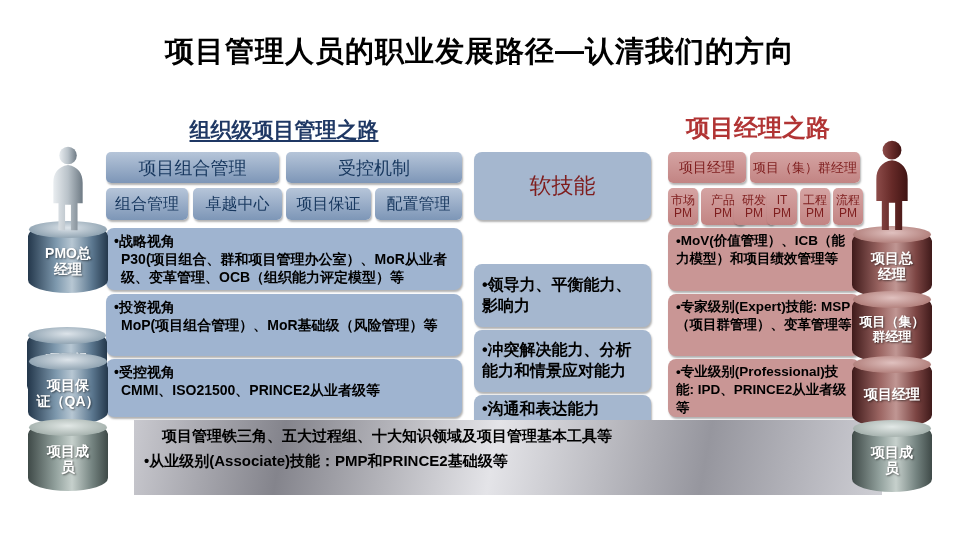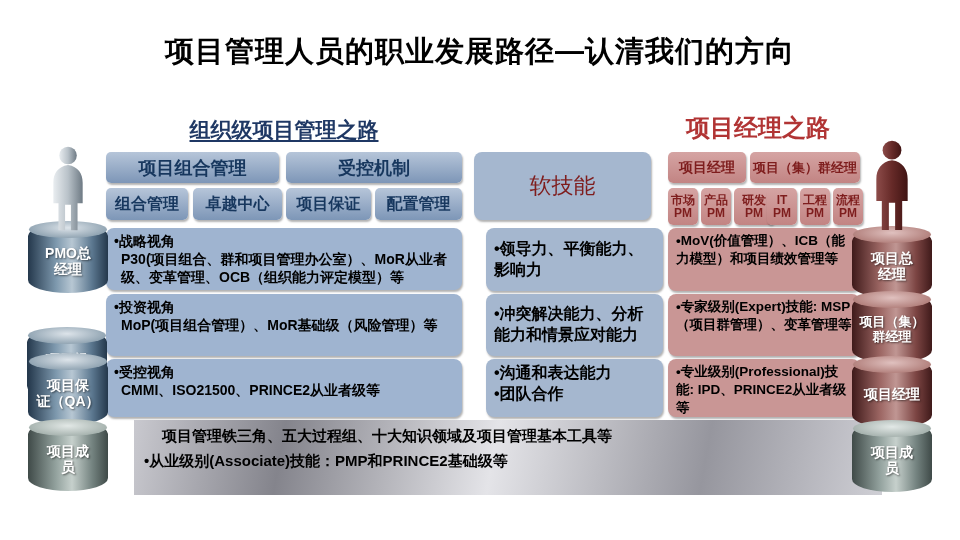--- a/index.html
+++ b/index.html
@@ -6,38 +6,38 @@
   .slide{position:relative;width:960px;height:540px;background:#ffffff;overflow:hidden;
          font-family:"Liberation Sans",sans-serif;}
   .title{position:absolute;top:32px;left:0;width:100%;text-align:center;
          font-size:29px;font-weight:bold;color:#000;letter-spacing:1px;}
   .hdr-left{position:absolute;top:116px;left:100px;width:368px;text-align:center;
             font-size:21px;font-weight:bold;color:#1F3864;
             text-decoration:underline;text-underline-offset:3px;}
   .hdr-right{position:absolute;top:112px;left:652px;width:212px;text-align:center;
              font-size:24px;font-weight:bold;color:#B13434;}
   .btn{position:absolute;display:flex;align-items:center;justify-content:center;
-       border-radius:5px;font-weight:bold;box-shadow:1px 2px 2px rgba(0,0,0,.3);
+       border-radius:5px;font-weight:normal;box-shadow:1px 2px 2px rgba(0,0,0,.3);
        box-sizing:border-box;text-align:center;}
   .btn-blue{background:linear-gradient(180deg,#b6c5d9,#7d96b7);color:#17375E;}
   .btn-pink{background:linear-gradient(180deg,#d5a4a3,#c28483);color:#7E1D1D;}
   .btn-2l{flex-direction:column;line-height:1.05;}
   .soft-hdr{position:absolute;left:474px;top:152px;width:177px;height:68px;
             background:#A5B7CF;border-radius:8px;display:flex;align-items:center;
             justify-content:center;font-size:22px;color:#7f1d1d;
             box-shadow:1px 2px 2px rgba(0,0,0,.3);}
   .box{position:absolute;border-radius:8px;box-shadow:1px 2px 2px rgba(0,0,0,.3);
        padding:4px 8px;box-sizing:border-box;color:#000;font-weight:bold;overflow:hidden;}
   .box-blue{background:#9FB4D0;}
   .box-mid{background:#A5B7CF;font-size:16px;line-height:1.3;}
   .box-pink{background:#C99695;font-size:13.5px;line-height:1.32;}
   .bhead{font-size:14px;line-height:1.3;}
   .bbody{font-size:14px;line-height:1.3;padding-left:7px;}
   .lbox{left:106px;width:356px;}
-  .mbox{left:486px;width:177px;}
+  .mbox{left:474px;width:177px;margin-top:36px;}
   .rbox{left:668px;width:192px;}
   .bottom{position:absolute;left:134px;top:420px;width:748px;height:75px;
           background:linear-gradient(100deg,#c9c9cf 0%,#84848c 20%,#e4e4e8 48%,#96969e 76%,#cfcfd5 100%);
           padding:5px 10px;box-sizing:border-box;color:#000;font-weight:bold;
           font-size:15px;line-height:1.45;z-index:0;}
   .indent{padding-left:18px;}
   .mt{margin-top:3px;}
   .cyl{position:absolute;width:80px;height:70px;border-radius:40px/13px;z-index:1;}
   .cyl-blue{background:linear-gradient(90deg,#24384c 0%,#7d98ad 35%,#b7c7d3 55%,#5c7890 80%,#24384c 100%);}
   .cyl-red{background:linear-gradient(90deg,#3f1a1a 0%,#9c6663 35%,#c09693 55%,#7c4543 80%,#3f1a1a 100%);}
@@ -70,21 +70,21 @@
 
   <div class="soft-hdr">软技能</div>
 
   <div class="btn btn-pink" style="left:668px;top:152px;width:78px;height:31px;font-size:14px;">项目经理</div>
   <div class="btn btn-pink" style="left:750px;top:152px;width:110px;height:31px;font-size:13px;">项目（集）群经理</div>
 
   <div class="btn btn-pink btn-2l" style="left:668px;top:188px;width:30px;height:37px;font-size:12px;">
     <span>市场</span>
     <span>PM</span>
   </div>
-  <div class="btn btn-pink btn-2l" style="left:701px;top:188px;width:30px;height:37px;font-size:12px;">
+  <div class="btn btn-pink btn-2l" style="left:701px;top:188px;width:44px;height:37px;font-size:12px;">
     <span>产品</span>
     <span>PM</span>
   </div>
   <div class="btn btn-pink btn-2l" style="left:734px;top:188px;width:40px;height:37px;font-size:12px;">
     <span>研发</span>
     <span>PM</span>
   </div>
   <div class="btn btn-pink btn-2l" style="left:767px;top:188px;width:30px;height:37px;font-size:12px;">
     <span>IT</span>
     <span>PM</span>

